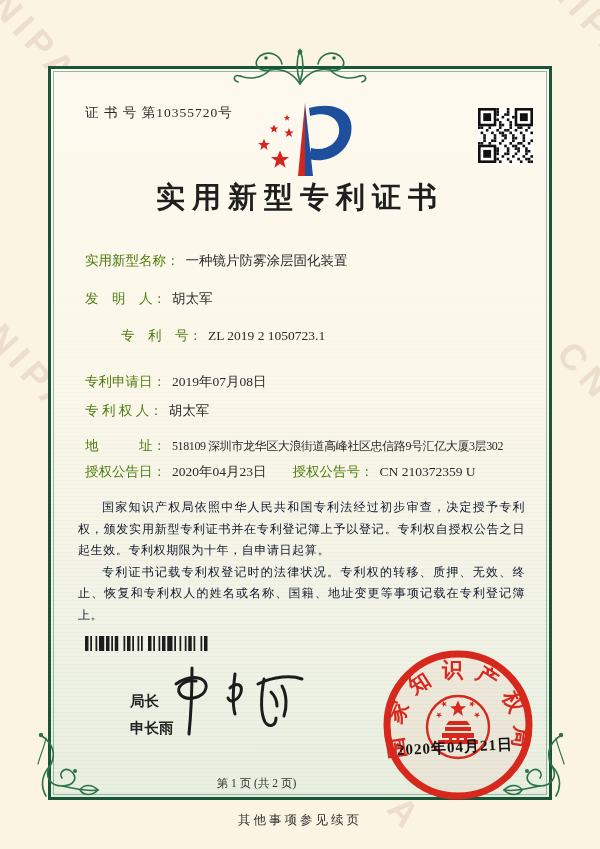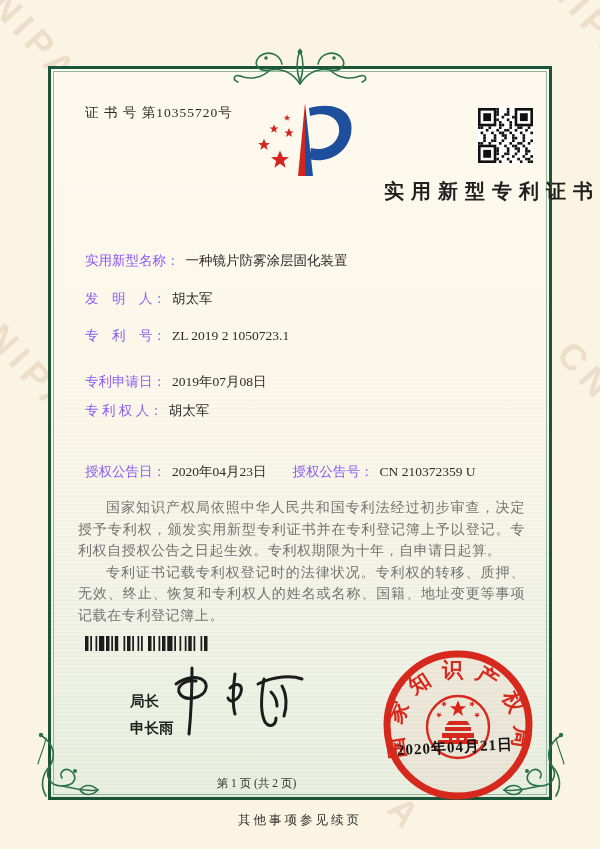--- a/index.html
+++ b/index.html
@@ -35,34 +35,34 @@
   .orn { position:absolute; z-index:3; }
   .orn-top { left:222px; top:44px; }
   .orn-bl { left:34px; top:730px; }
   .orn-br { left:496px; top:730px; transform:scaleX(-1); }
 
   
   .abs { position:absolute; z-index:4; }
   .cert-no { left:85px; top:104px; font-size:13.5px; color:#2b2b2b; letter-spacing:1px; }
   .logo { left:243px; top:100px; }
   .qr { left:478px; top:108px; }
-  .title { left:0; top:178px; width:600px; text-align:right; font-size:20px; font-weight:bold;
+  .title { left:0; top:178px; width:600px; text-align:center; font-size:29px; font-weight:bold;
            color:#1f1f1f; letter-spacing:7px; }
 
   .fieldrow { left:85px; width:440px; font-size:13.5px; color:#2b2b2b; white-space:nowrap; }
-  .fieldrow .lab { color:#8b5cf6; }
+  .fieldrow .lab { color:#4d7c0f; }
   .fieldrow .val { margin-left:6px; }
-  .f0 { top:252px; } .f1 { top:290px; } .f2 { top:327px; } .f3 { top:373px; }
+  .f0 { top:252px; } .f1 { top:290px; } .f2 { top:327px;margin-left:36px; } .f3 { top:373px; }
   .f4 { top:402px; } .f5 { top:437px; }
   .f5 .val { font-size:12px; letter-spacing:-.4px; }
   .f6 { top:463px; }
   .grant2 { margin-left:26px; }
 
-  .paras { left:78px; top:497px; width:447px; font-size:14px; line-height:21.6px;
-           color:#737373; text-align:justify; letter-spacing:.6px; }
+  .paras { left:78px; top:497px; width:447px; font-size:12px; line-height:21.6px;
+           color:#0f172a; text-align:justify; letter-spacing:.6px; }
   .paras p { text-indent:2em; }
 
   .barcode { left:85px; top:636px; }
 
   .director { left:85px; top:688px; font-family:"Liberation Sans","DejaVu Sans",sans-serif;
               font-weight:bold; font-size:14.5px; color:#222; line-height:27px;margin-left:45px; }
   .signature { left:158px; top:662px; }
 
   .seal { left:378px; top:645px; }
   .seal-date { left:372px; top:738px; width:166px; text-align:center; font-size:15px;
@@ -256,20 +256,23 @@
   </div>
   <div class="abs fieldrow f2">
     <span class="lab">专　利　号：</span><span class="val">ZL 2019 2 1050723.1</span>
   </div>
   <div class="abs fieldrow f3">
     <span class="lab">专利申请日：</span><span class="val">2019年07月08日</span>
   </div>
   <div class="abs fieldrow f4">
     <span class="lab">专 利 权 人：</span><span class="val">胡太军</span>
   </div>
+  <div class="abs fieldrow f5">
+    <span class="lab">地　　　址：</span><span class="val">518109 深圳市龙华区大浪街道高峰社区忠信路9号汇亿大厦3层302</span>
+  </div>
   <div class="abs fieldrow f6">
     <span class="lab">授权公告日：</span><span class="val">2020年04月23日</span><span class="lab grant2">授权公告号：</span><span class="val">CN 210372359 U</span>
   </div>
 
   <div class="abs paras">
     <p>国家知识产权局依照中华人民共和国专利法经过初步审查，决定授予专利权，颁发实用新型专利证书并在专利登记簿上予以登记。专利权自授权公告之日起生效。专利权期限为十年，自申请日起算。</p>
     <p>专利证书记载专利权登记时的法律状况。专利权的转移、质押、无效、终止、恢复和专利权人的姓名或名称、国籍、地址变更等事项记载在专利登记簿上。</p>
   </div>
 
   <svg class="abs barcode" width="158" height="15" viewBox="0 0 158 15">

